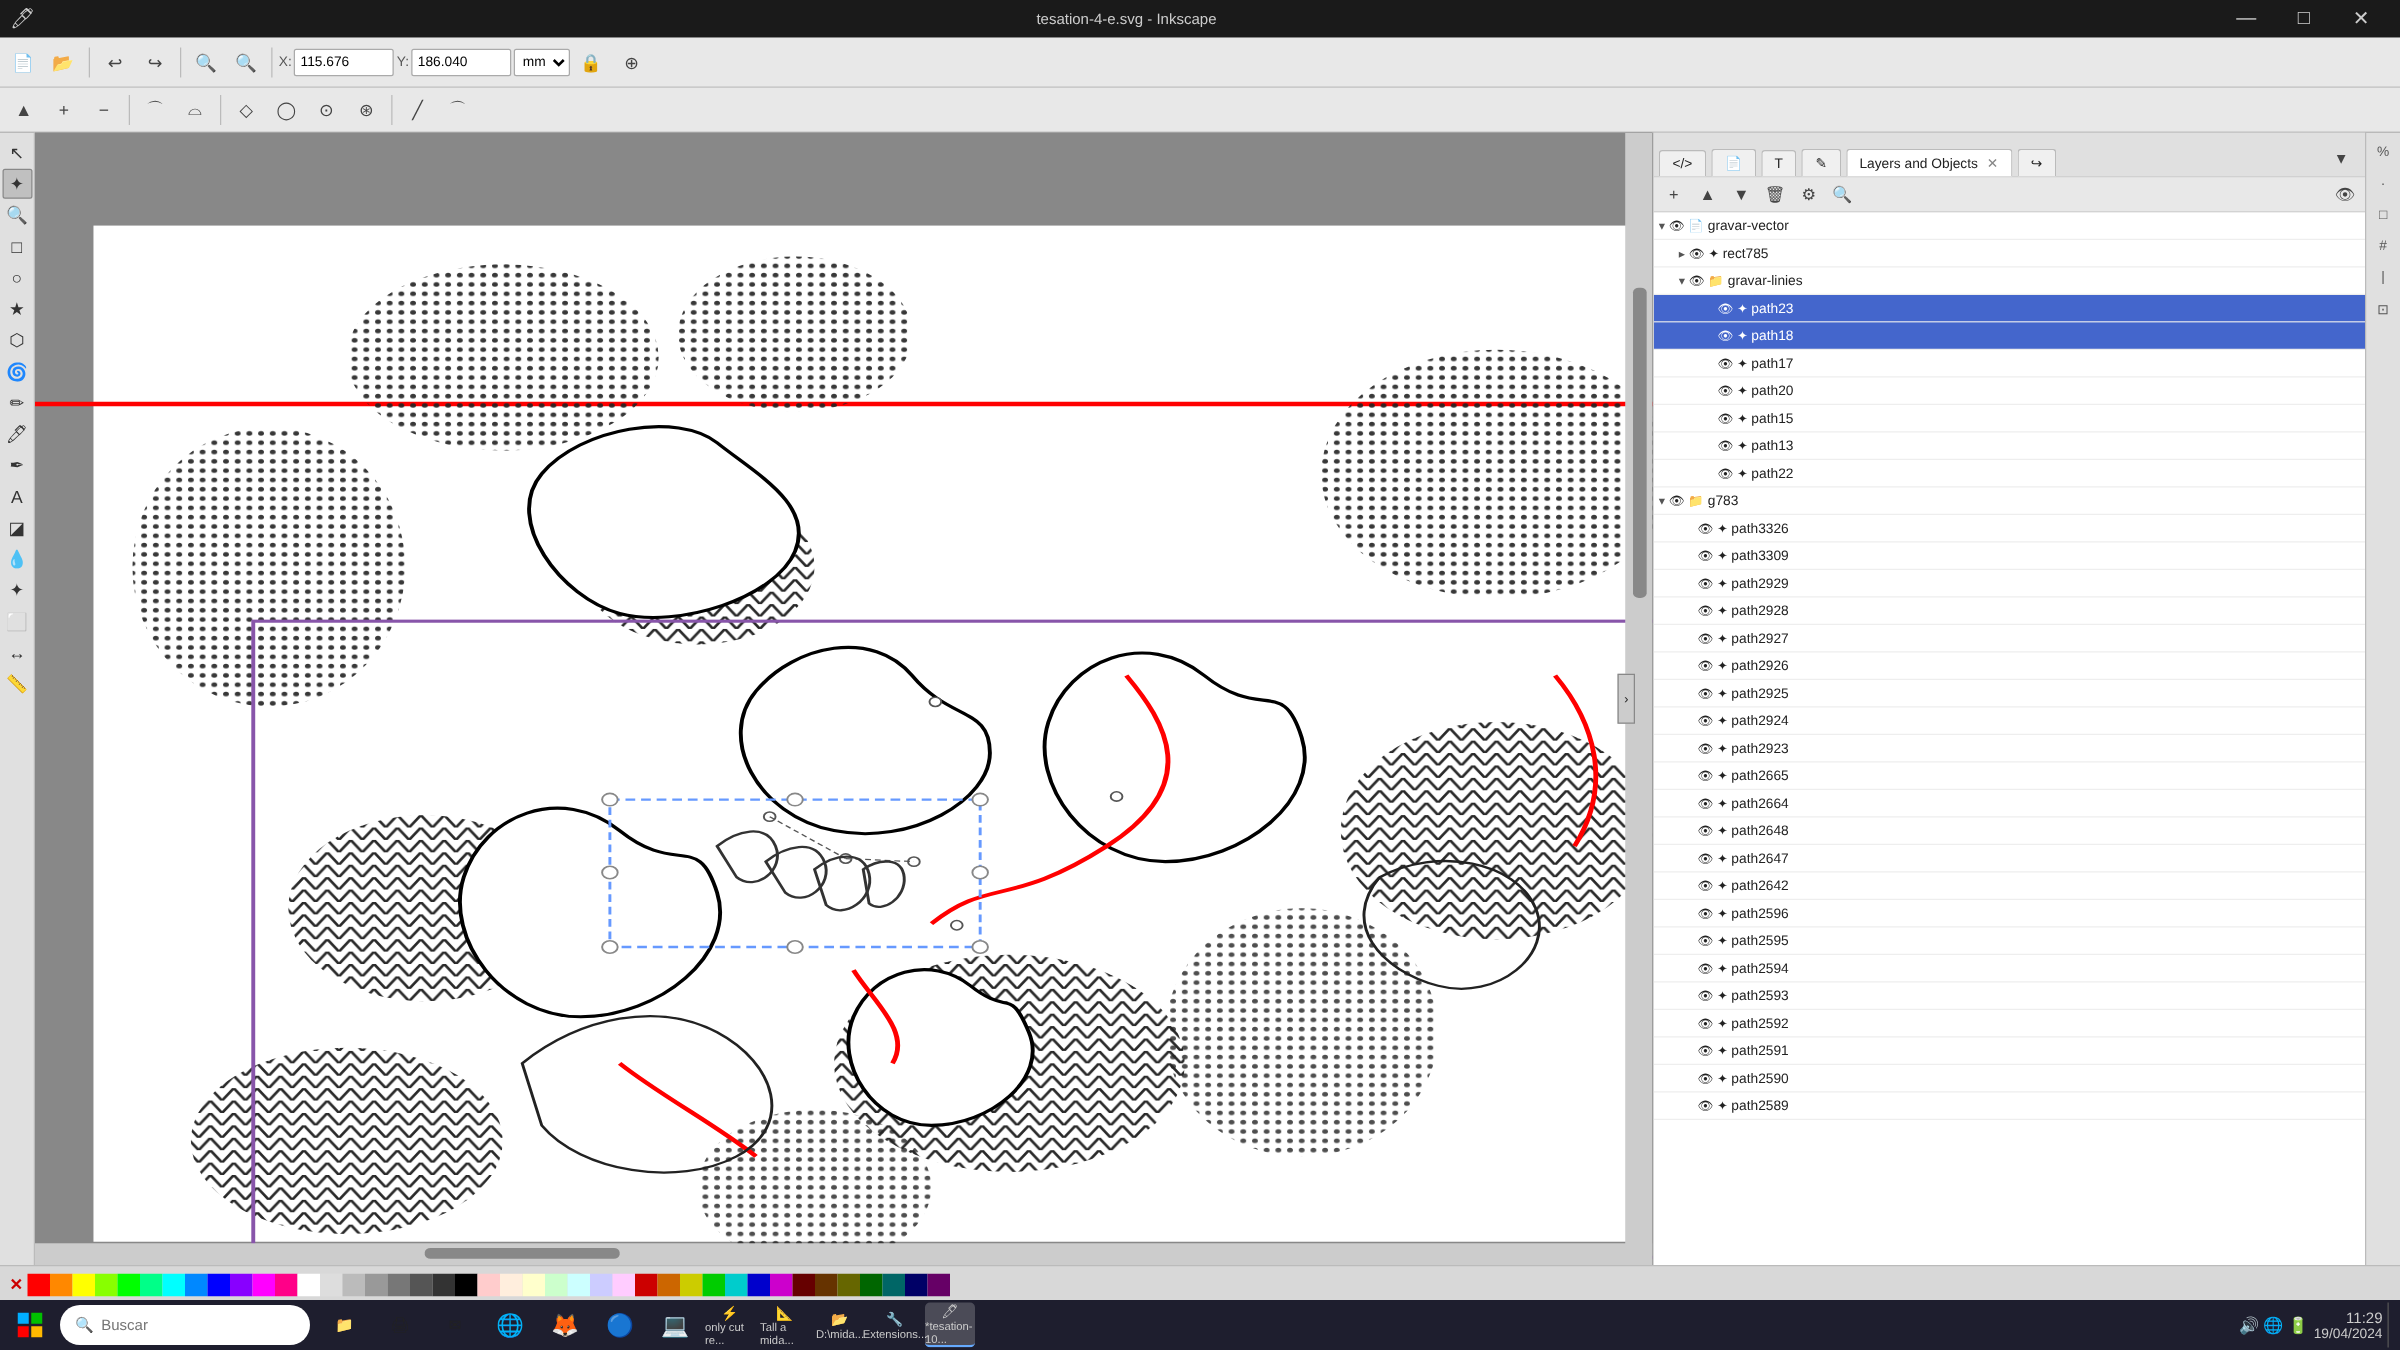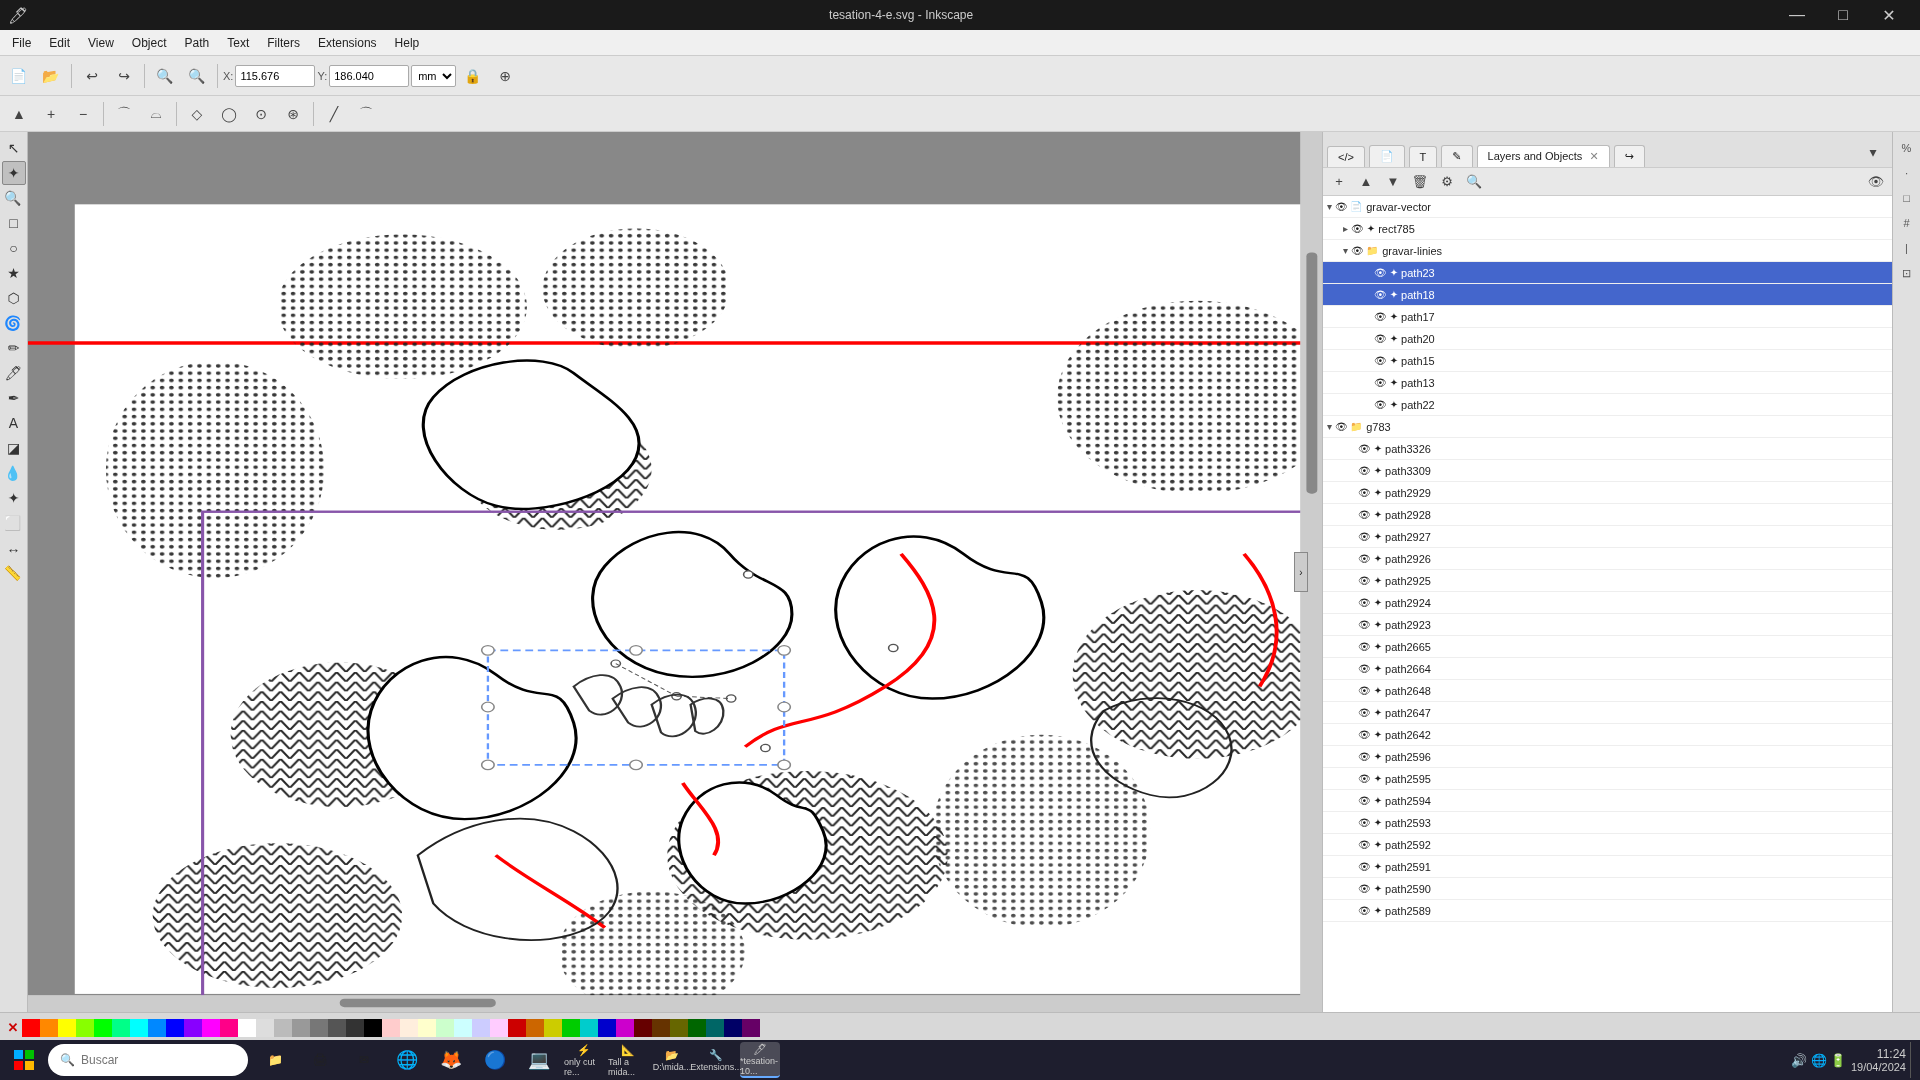--- a/index.html
+++ b/index.html
@@ -309,31 +309,20 @@
   <span>tesation-4-e.svg - Inkscape</span>
   <div id="titlebar-controls">
     <div class="title-btn">—</div>
     <div class="title-btn">□</div>
     <div class="title-btn close">✕</div>
   </div>
 </div>
 
 <div id="app">
 
-  <div id="menubar">
-  <div class="menu-item">File</div>
-      <div class="menu-item">Edit</div>
-      <div class="menu-item">View</div>
-      <div class="menu-item">Object</div>
-      <div class="menu-item">Path</div>
-      <div class="menu-item">Text</div>
-      <div class="menu-item">Filters</div>
-      <div class="menu-item">Extensions</div>
-      <div class="menu-item">Help</div>
-    </div>
 
   <div id="toolbar">
     <div class="tb-btn">📄</div>
     <div class="tb-btn">📂</div>
     <div class="tb-sep"></div>
     <div class="tb-btn">↩</div>
     <div class="tb-btn">↪</div>
     <div class="tb-sep"></div>
     <div class="tb-btn">🔍</div>
     <div class="tb-btn">🔍</div>
@@ -841,18 +830,18 @@
         <span style="font-size:9px;">Extensions...</span>
     </div>
     <div class="taskbar-app active" style="font-size:11px;color:#ccc;flex-direction:column;">
       <span>🖊</span>
         <span style="font-size:9px;">*tesation-10...</span>
     </div>
   </div>
   <div class="taskbar-tray">
     <span style="font-size:13px;">🔊 🌐 🔋</span>
     <div style="text-align:right;cursor:pointer;">
-      <div style="font-size:12px;">11:24</div>
+      <div style="font-size:12px;">11:29</div>
       <div style="font-size:11px;">19/04/2024</div>
     </div>
     <div style="width:6px;height:36px;border-left:1px solid #555;cursor:pointer;"></div>
   </div>
 </div>
 
 </body></html>

